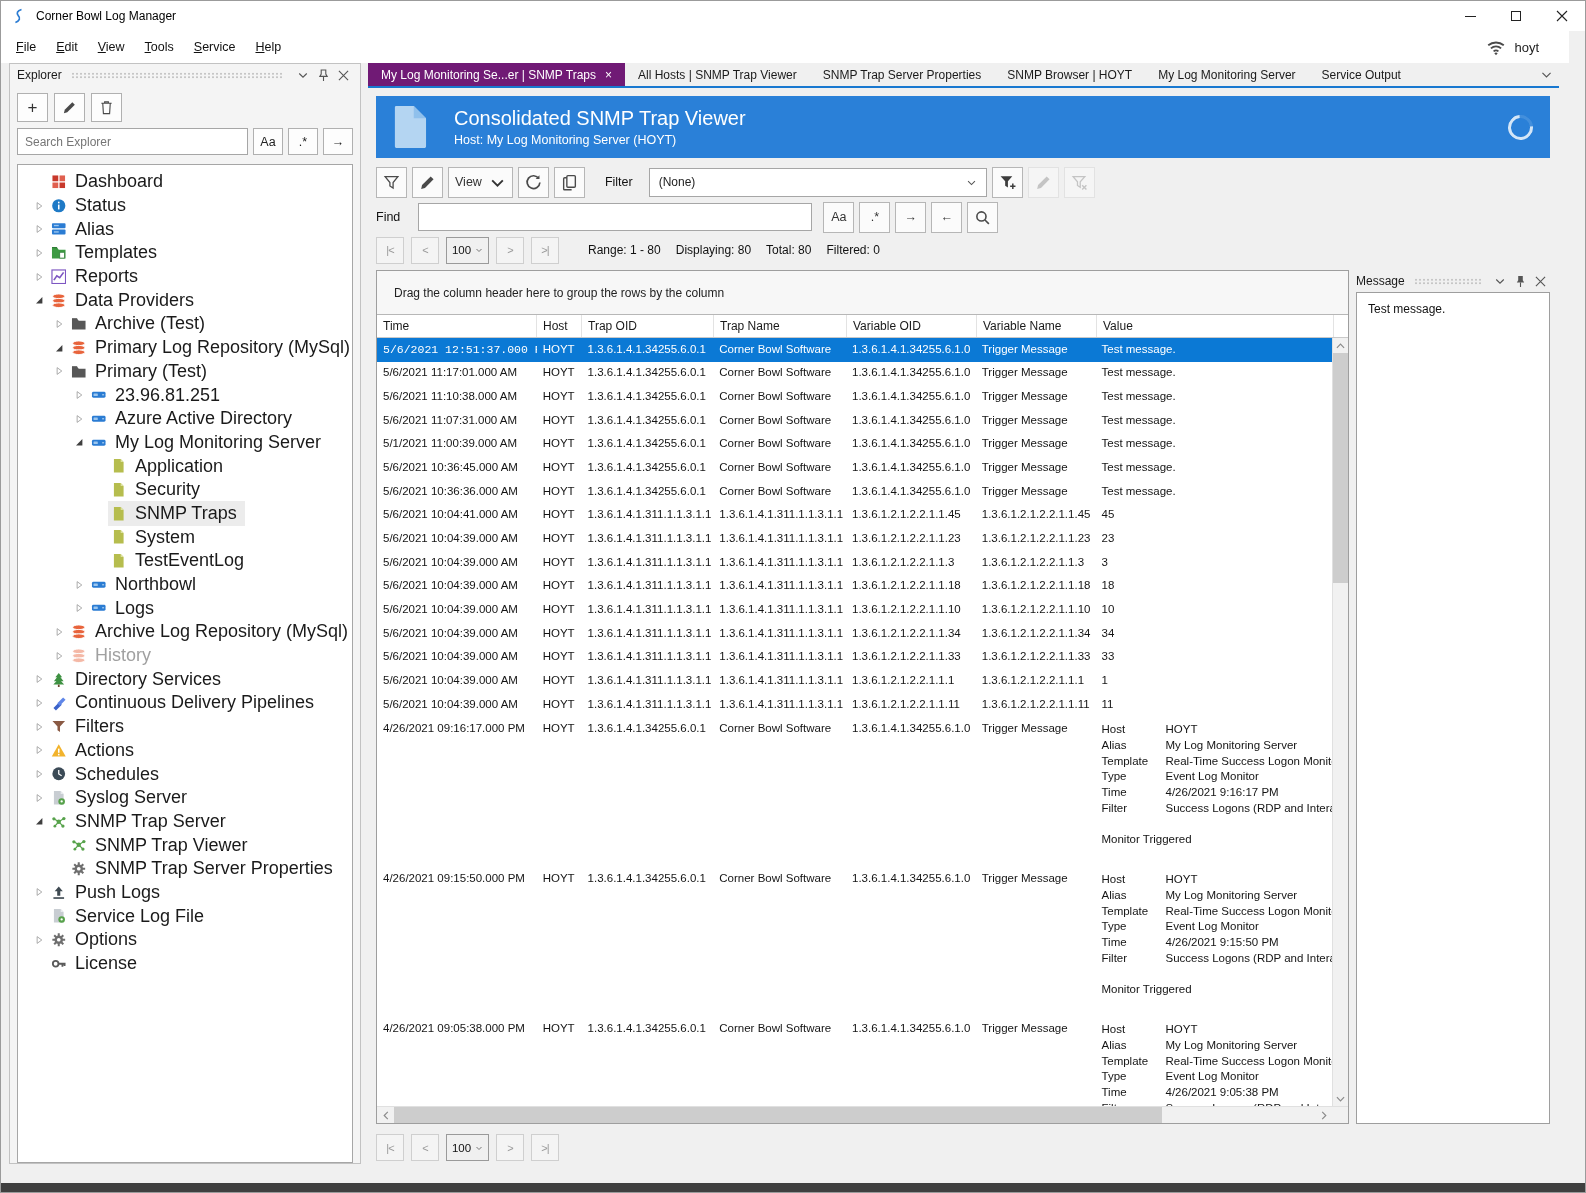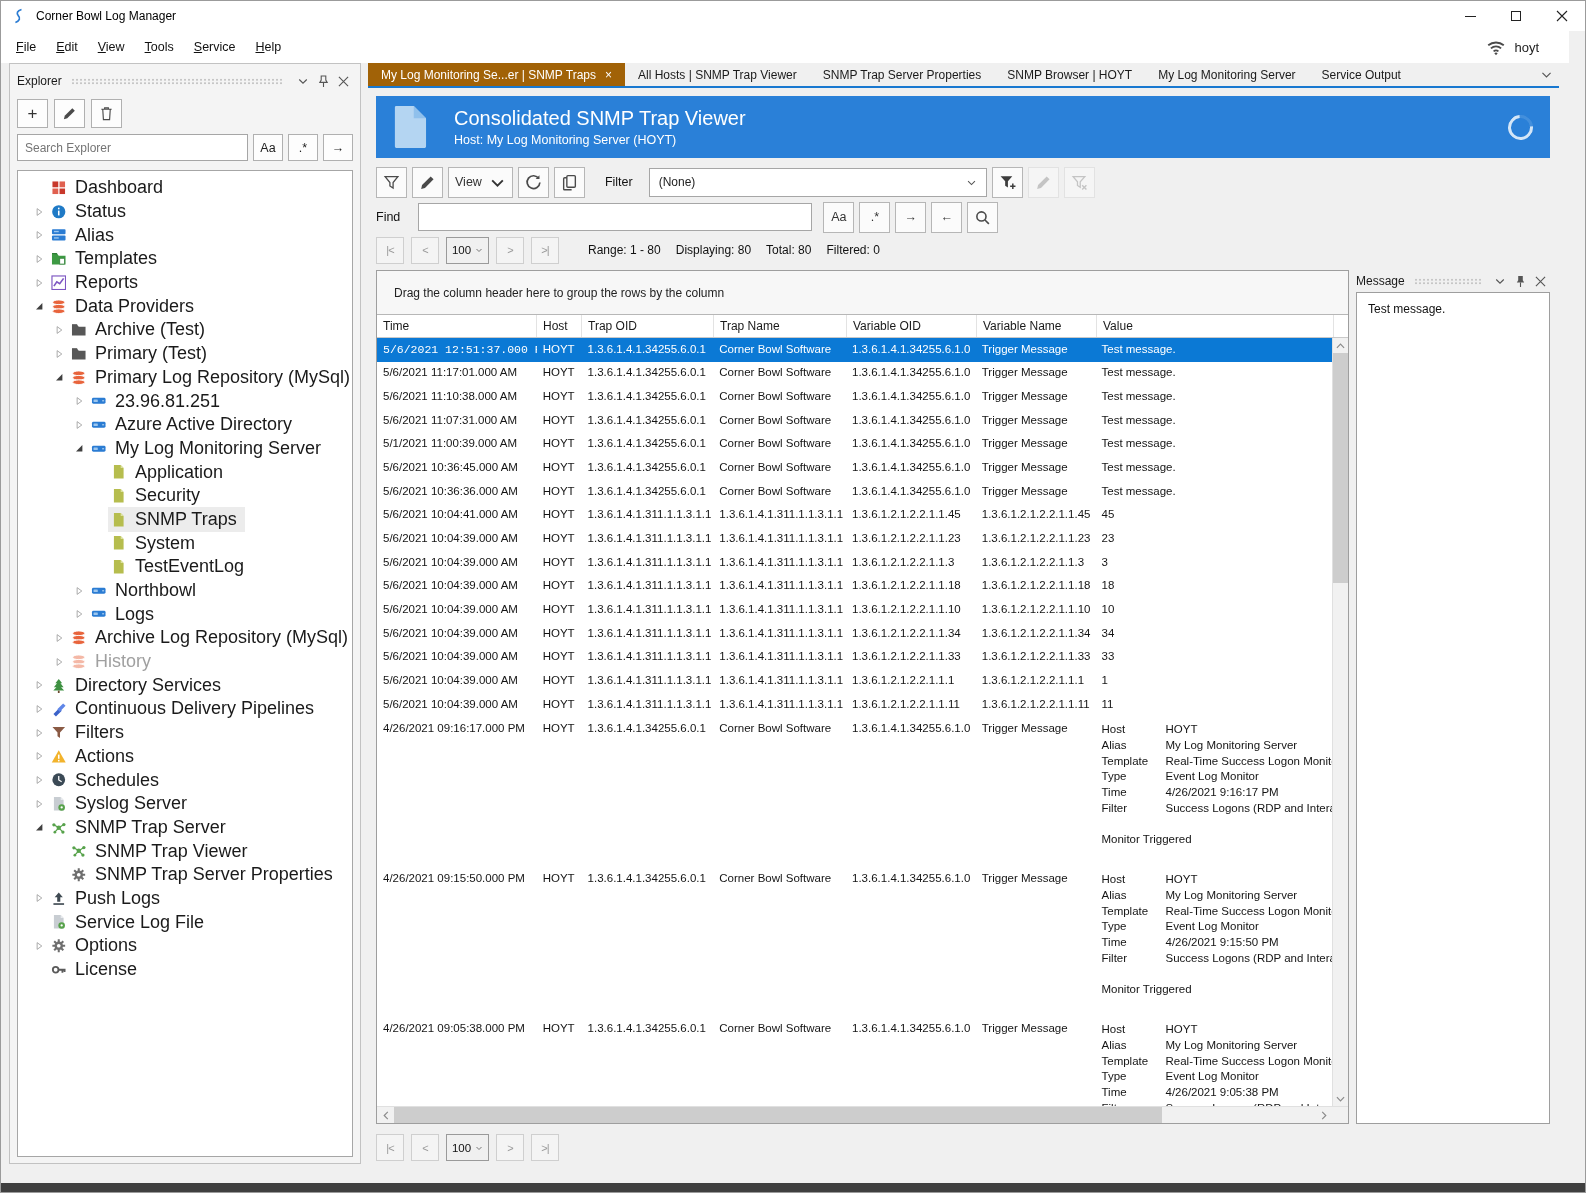--- a/index.html
+++ b/index.html
@@ -16,21 +16,21 @@
   .min-glyph{width:11px;height:1px;background:#222}
   .max-glyph{width:10px;height:10px;border:1px solid #222}
 
   
   .menubar{position:absolute;top:30px;left:0;right:16px;height:32px;background:#fff;display:flex;align-items:center;padding-left:5px}
   .mitem{padding:5px 10px;font-size:12.5px;color:#111}
   .mitem u{text-decoration:underline}
   .userbox{margin-left:auto;margin-right:30px;display:flex;align-items:center;gap:8px;font-size:13px;color:#222}
 
   
-  .explorer{position:absolute;left:8px;top:62px;width:352px;bottom:28px;background:#f4f4f4;border:1px solid #c2c2c2;display:flex;flex-direction:column;padding:6px 7px}
+  .explorer{position:absolute;left:8px;top:62px;width:352px;bottom:28px;background:#f4f4f4;border:1px solid #c2c2c2;display:flex;flex-direction:column;padding:0 7px}
   .pheader{display:flex;align-items:center;height:22px;flex:none}
   .ptitle{font-size:12px;color:#1a1a1a}
   .dots{flex:1;height:7px;background-image:radial-gradient(#c6c6c6 0.8px,transparent 0.9px);background-size:4px 3.5px;margin:0 9px}
   .picon{width:20px;height:18px;display:flex;align-items:center;justify-content:center;color:#555}
   .etoolbar{display:flex;gap:6px;margin:7px 0 6px;flex:none}
   .sqbtn{width:31px;height:29px;background:#fdfdfd;border:1px solid #b0b0b0;display:flex;align-items:center;justify-content:center;font-size:17px;color:#333}
   .searchrow{display:flex;gap:5px;margin-bottom:9px;flex:none}
   .searchrow input{flex:1;height:27px;border:1px solid #a6a6a6;padding:0 7px;font-size:12px;font-family:inherit;color:#333}
   .sbtn{width:30px;height:27px;background:#fdfdfd;border:1px solid #b0b0b0;display:flex;align-items:center;justify-content:center;font-size:12.5px;color:#222}
   .treebox{flex:1;background:#fff;border:1px solid #a6a6a6;overflow:hidden;padding-top:5px}
@@ -42,21 +42,21 @@
   .ticon{width:17px;height:16px;flex:none;margin-right:8px;display:flex;align-items:center;justify-content:center}
   .ticon svg{width:15.5px;height:15.5px}
   .tlabel{font-size:18px;color:#1a1a1a;white-space:nowrap}
   .trow.dim .tlabel{color:#a0a0a0}
   .trow.dim .ticon{opacity:.45}
 
   
   .main{position:absolute;left:367px;top:62px;right:26px;bottom:28px;display:flex;flex-direction:column}
   .tabbar{display:flex;height:23px;flex:none}
   .tab{padding:0 13px;font-size:12px;display:flex;align-items:center;gap:9px;color:#1a1a1a;white-space:nowrap}
-  .tab.active{background:#a16207;color:#fff}
+  .tab.active{background:#701a75;color:#fff}
   .tabclose{font-size:12px}
   .tabchev{margin-left:auto;display:flex;align-items:center;padding-right:6px}
   .tabline{height:2px;background:#1878d0;flex:none}
   .banner{margin:8px 9px 6px 8px;height:62px;background:#2a80d8;display:flex;align-items:center;color:#fff;padding:0 17px;flex:none}
   .bdoc{width:34px;height:44px;margin-right:27px;flex:none}
   .btitle{font-size:20px}
   .bsub{font-size:12.5px;margin-top:3px}
   .bspin{margin-left:auto;width:25px;height:25px;border-radius:50%;border:3.5px solid rgba(255,255,255,.8);border-top-color:rgba(255,255,255,.12);transform:rotate(40deg)}
 
   .trow1{height:36px;margin:0 8px;display:flex;align-items:center;gap:5px;flex:none}
@@ -307,50 +307,50 @@
               <path d="M1 3h5.5L8 5h7v9H1z" fill="#575757"></path>
               <path d="M1 3V2.2h5l.8 1z" fill="#444"></path>
             </svg>
           </span>
           <span class="tlabel">Archive (Test)</span>
         </span>
       </div>
       <div class="trow" style="padding-left: 32px;">
         <span class="texp">
           <svg viewBox="0 0 16 16">
-            <path d="M5.5 3.5v9l6.2-4.5z" fill="none" stroke="#9a9a9a" stroke-width="1.1"></path>
-          </svg>
-        </span>
-        <span class="hl">
-          <span class="ticon">
-            <svg viewBox="0 0 16 16">
-              <path d="M1 3h5.5L8 5h7v9H1z" fill="#575757"></path>
-              <path d="M1 3V2.2h5l.8 1z" fill="#444"></path>
-            </svg>
-          </span>
-          <span class="tlabel">Primary (Test)</span>
-        </span>
-      </div>
-      <div class="trow" style="padding-left: 32px;">
-        <span class="texp">
-          <svg viewBox="0 0 16 16">
             <path d="M12.5 4v8.5H4z" fill="#3f3f3f"></path>
           </svg>
         </span>
         <span class="hl">
           <span class="ticon">
             <svg viewBox="0 0 16 16">
               <g fill="#e8643c" stroke="#fff" stroke-width=".9">
                 <ellipse cx="8" cy="3.4" rx="6.3" ry="2.4"></ellipse>
                 <ellipse cx="8" cy="8" rx="6.3" ry="2.4"></ellipse>
                 <ellipse cx="8" cy="12.6" rx="6.3" ry="2.4"></ellipse>
               </g>
             </svg>
           </span>
           <span class="tlabel">Primary Log Repository (MySql)</span>
+        </span>
+      </div>
+      <div class="trow" style="padding-left: 32px;">
+        <span class="texp">
+          <svg viewBox="0 0 16 16">
+            <path d="M5.5 3.5v9l6.2-4.5z" fill="none" stroke="#9a9a9a" stroke-width="1.1"></path>
+          </svg>
+        </span>
+        <span class="hl">
+          <span class="ticon">
+            <svg viewBox="0 0 16 16">
+              <path d="M1 3h5.5L8 5h7v9H1z" fill="#575757"></path>
+              <path d="M1 3V2.2h5l.8 1z" fill="#444"></path>
+            </svg>
+          </span>
+          <span class="tlabel">Primary (Test)</span>
         </span>
       </div>
       <div class="trow" style="padding-left: 52px;">
         <span class="texp">
           <svg viewBox="0 0 16 16">
             <path d="M5.5 3.5v9l6.2-4.5z" fill="none" stroke="#9a9a9a" stroke-width="1.1"></path>
           </svg>
         </span>
         <span class="hl">
           <span class="ticon">

